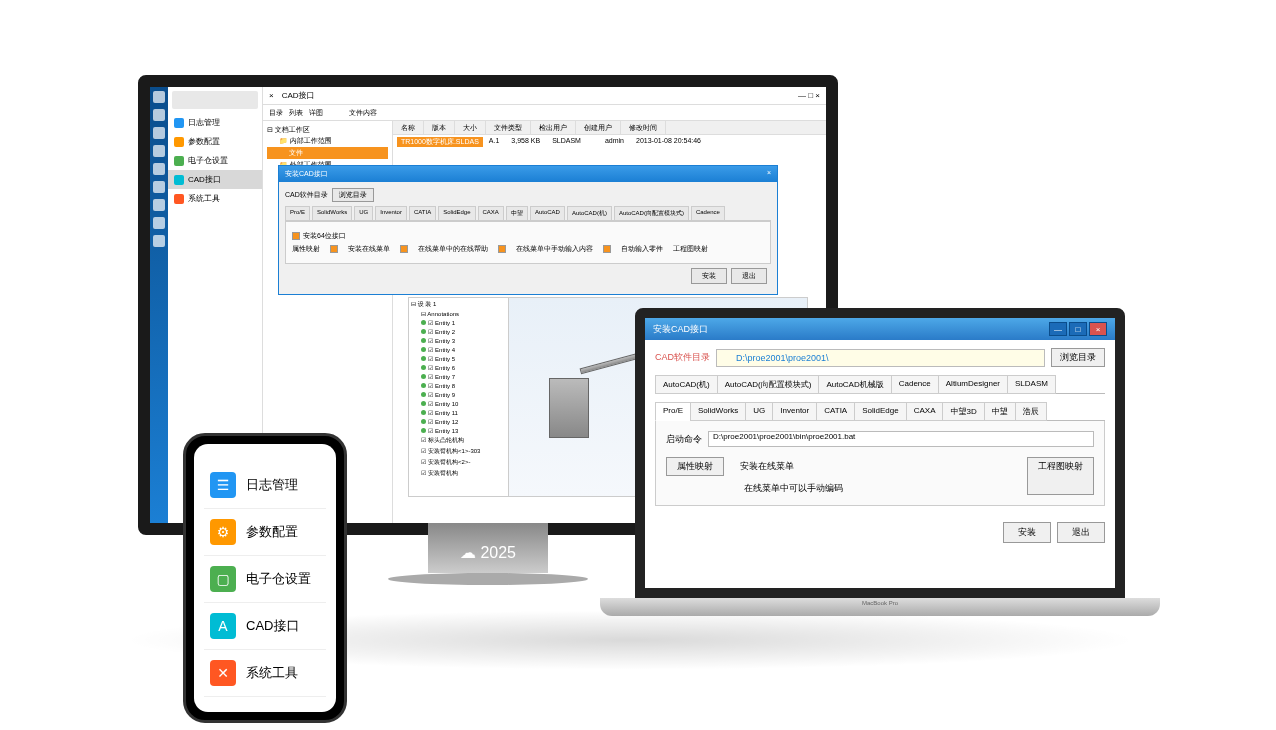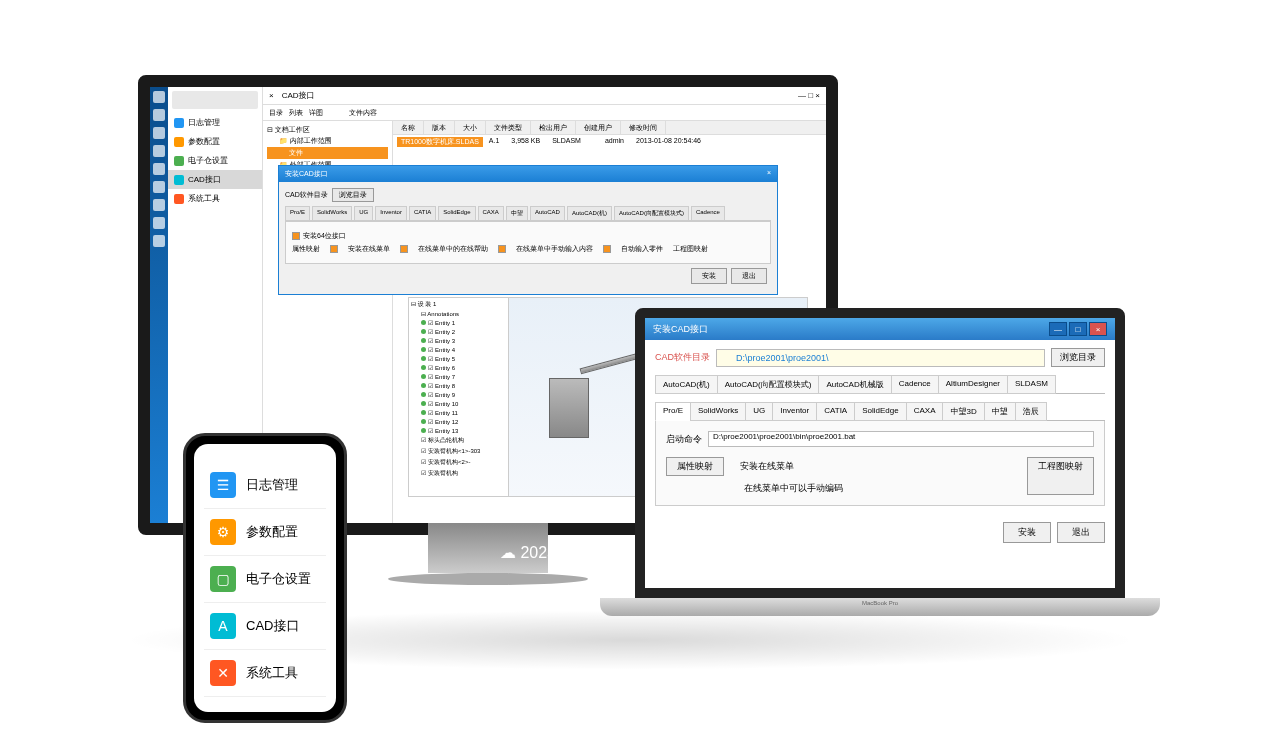--- a/index.html
+++ b/index.html
@@ -3,21 +3,21 @@
 <meta charset="utf-8">
 <style>
 * { margin: 0; padding: 0; box-sizing: border-box; }
 body { font-family: "Microsoft YaHei", Arial, sans-serif; background: #fff; width: 1276px; height: 730px; position: relative; overflow: hidden; }
 
 
 .monitor { position: absolute; left: 138px; top: 75px; width: 700px; height: 460px; background: #000; border: 12px solid #1a1a1a; border-radius: 8px; }
 .monitor-screen { width: 100%; height: 100%; background: #f5f5f5; position: relative; overflow: hidden; }
 .monitor-stand { position: absolute; left: 50%; transform: translateX(-50%); top: 100%; width: 120px; height: 50px; background: linear-gradient(#888,#ccc); }
 .monitor-base { position: absolute; left: 50%; transform: translateX(-50%); top: calc(100% + 50px); width: 200px; height: 12px; background: #aaa; border-radius: 50%; }
-.monitor-logo { position: absolute; left: 50%; top: calc(100% + 20px); transform: translateX(-50%); color: #fff; font-size: 16px; z-index: 10; margin-left: 40px; }
+.monitor-logo { position: absolute; left: 50%; top: calc(100% + 20px); transform: translateX(-50%); color: #fff; font-size: 16px; z-index: 10; }
 
 
 .app { width: 100%; height: 100%; display: flex; font-size: 8px; }
 .app-icons { width: 18px; background: linear-gradient(#0a4d8c,#1b7fd4); display: flex; flex-direction: column; align-items: center; padding-top: 4px; gap: 6px; }
 .app-icons .ic { width: 12px; height: 12px; background: #fff; border-radius: 2px; opacity: 0.7; }
 .sidebar { width: 95px; background: #fff; border-right: 1px solid #ddd; }
 .sidebar-search { height: 18px; background: #e8e8e8; margin: 4px; border-radius: 2px; }
 .sidebar-item { display: flex; align-items: center; gap: 4px; padding: 4px 6px; font-size: 8px; cursor: pointer; }
 .sidebar-item.active { background: #d8d8d8; }
 .sidebar-icon { width: 10px; height: 10px; border-radius: 2px; }

